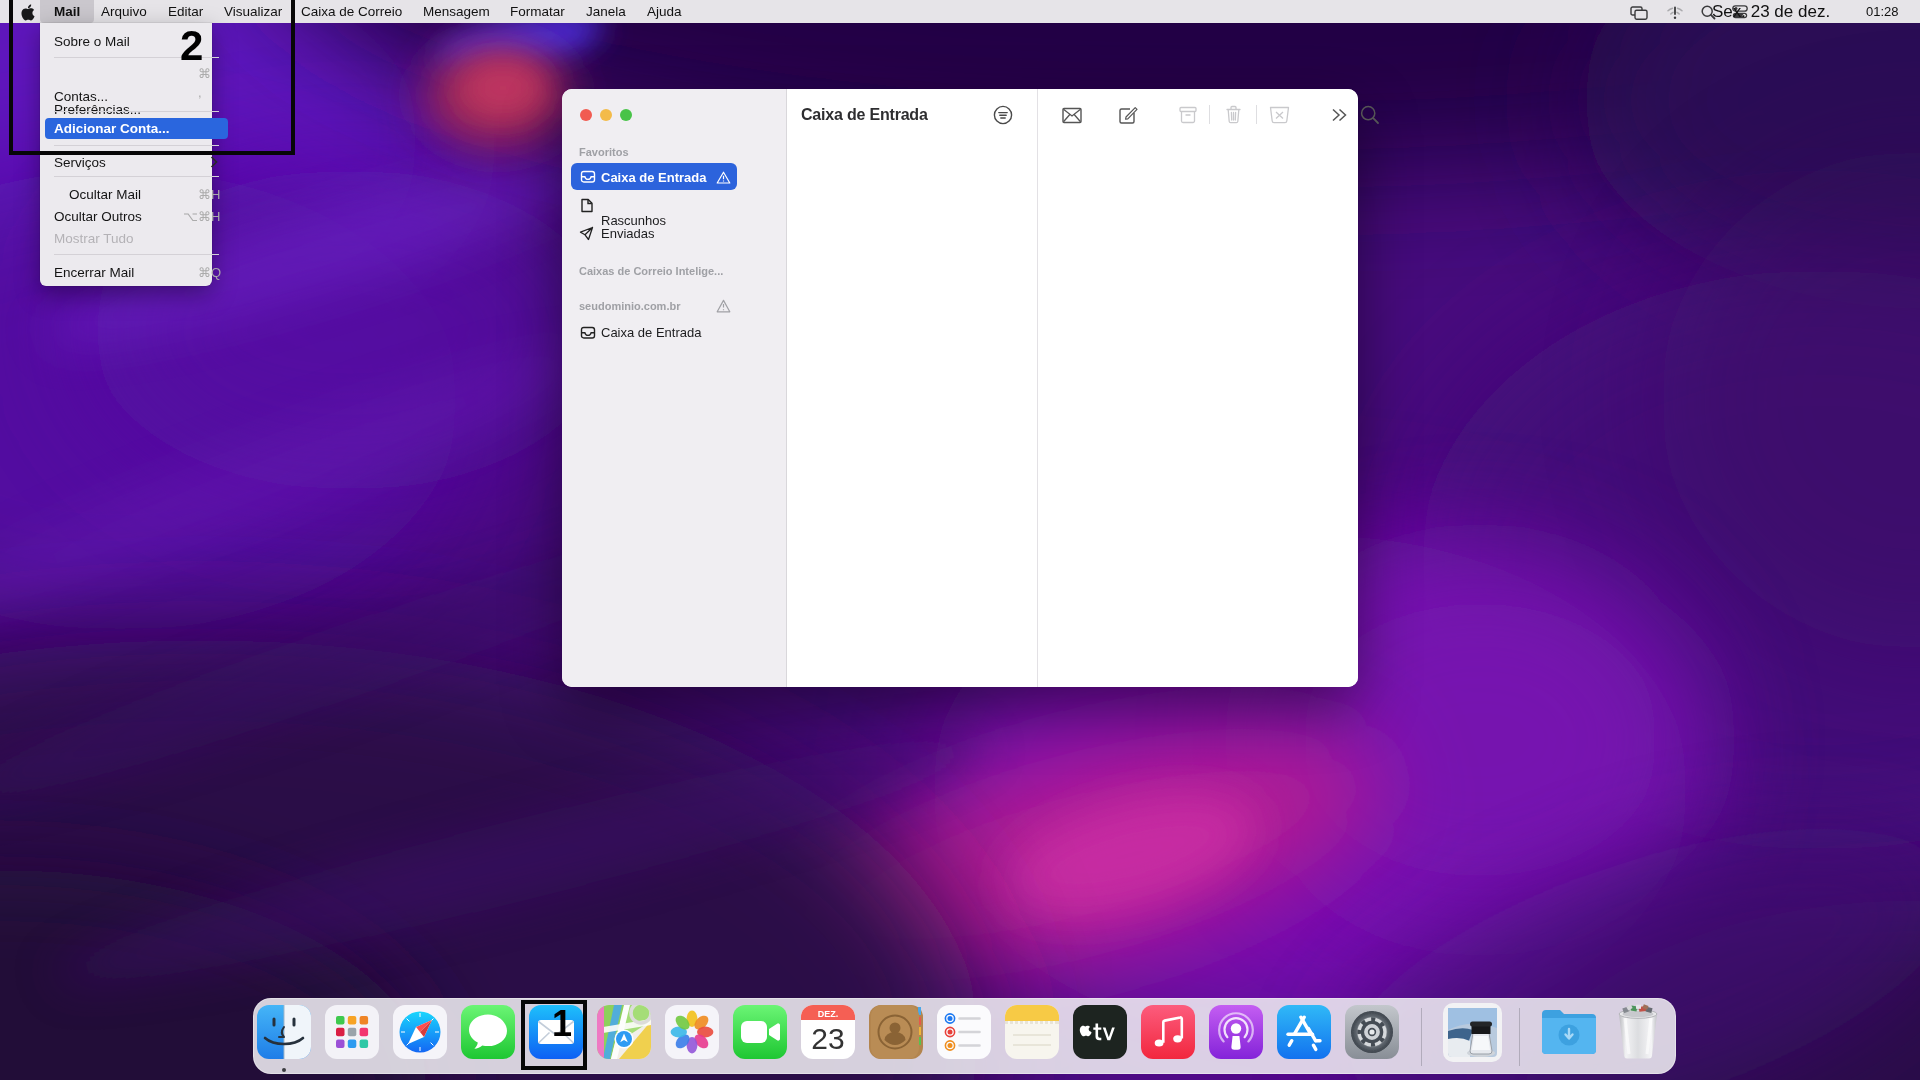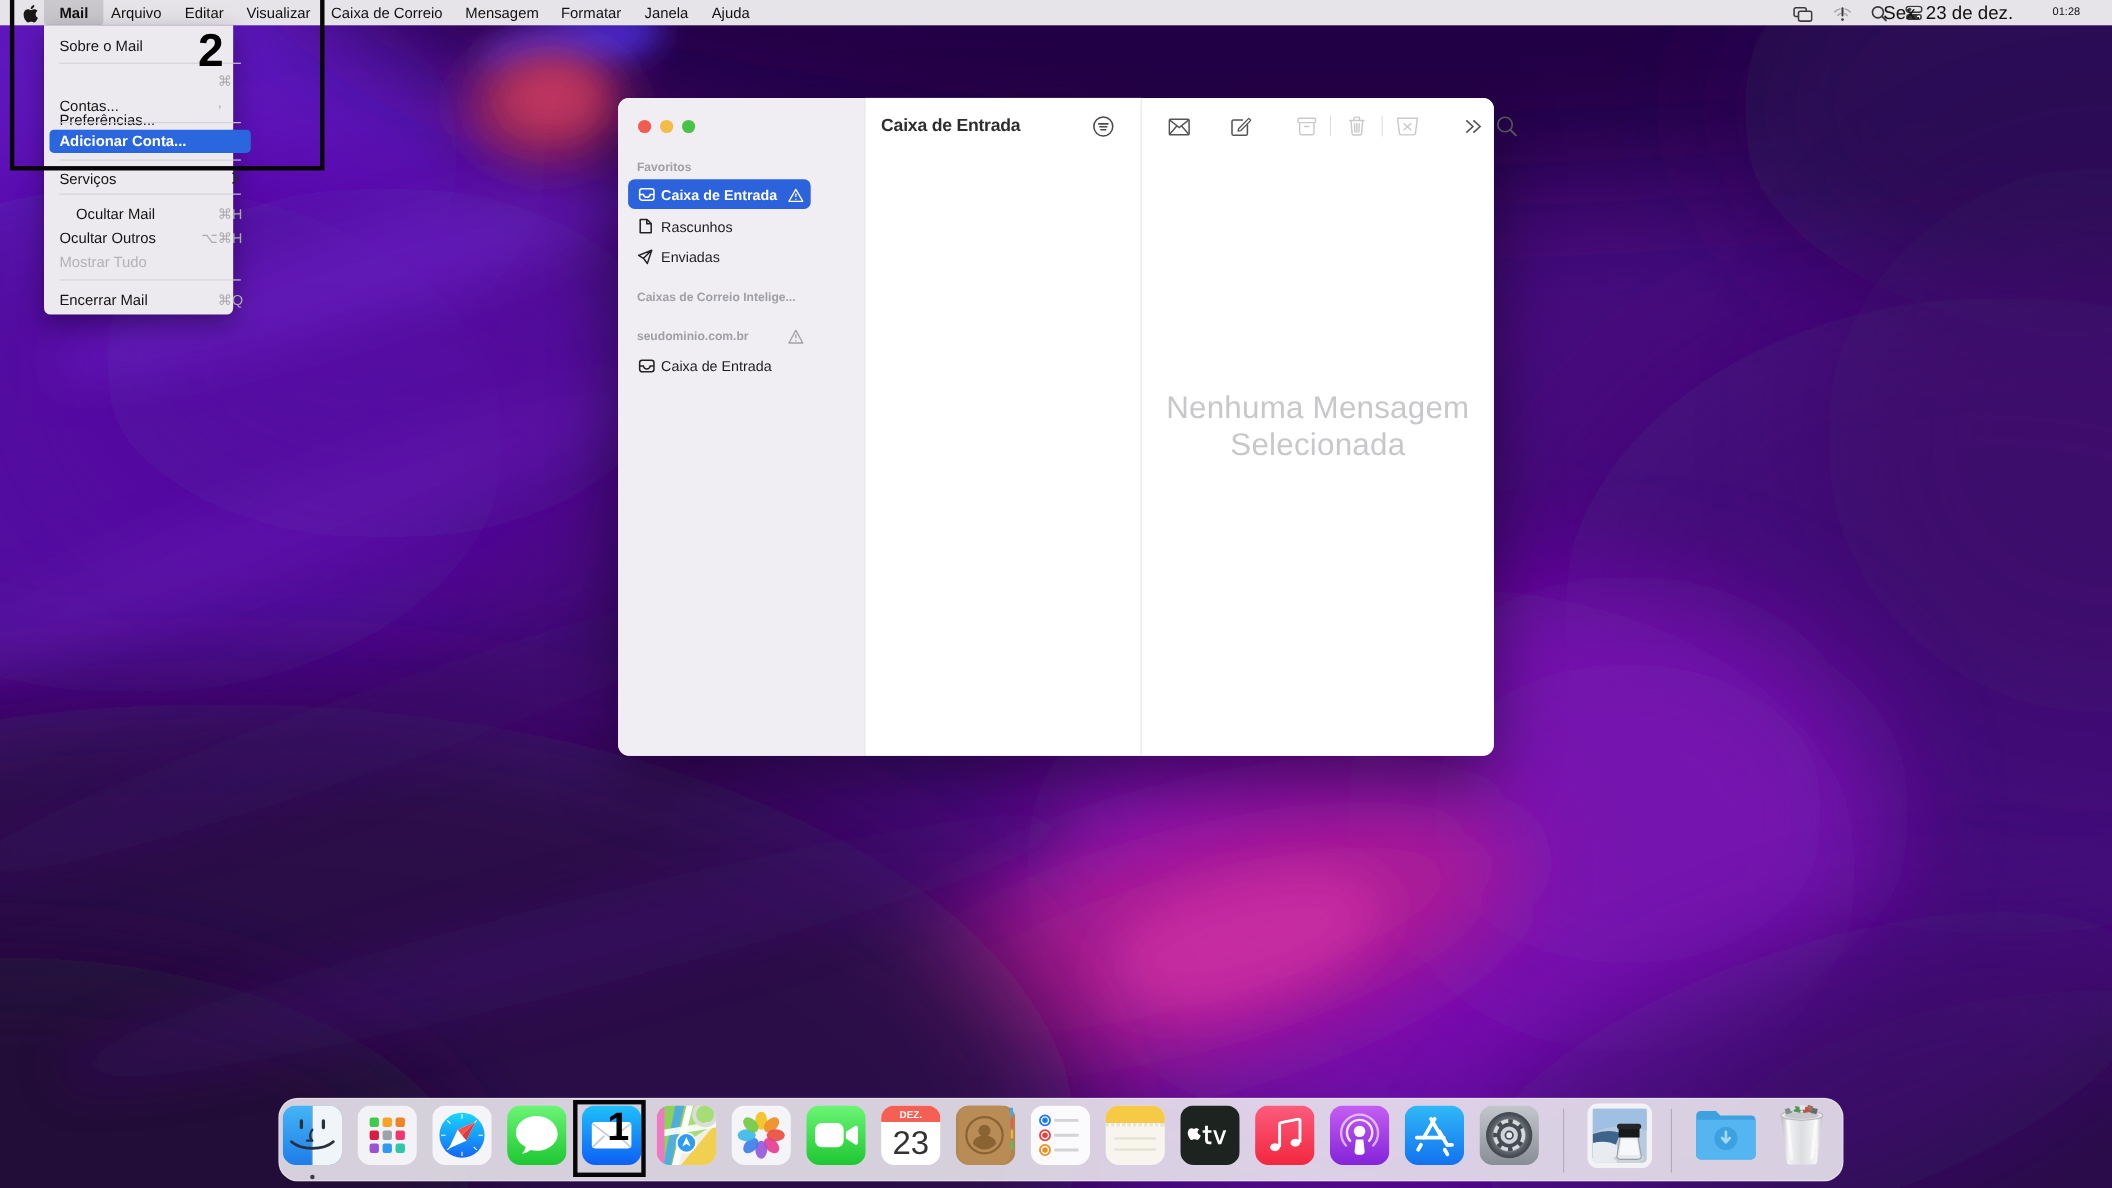--- a/index.html
+++ b/index.html
@@ -96,21 +96,21 @@
       </svg>
       <div class="srow" style="top:81px;color:#fff;font-weight:bold;">Caixa de Entrada</div>
       <svg class="abs" style="left:154px;top:82px;" width="15" height="13" viewBox="0 0 15 13">
         <path d="M7.5 1.2 L13.8 12 H1.2 Z" fill="none" stroke="#fff" stroke-width="1.2" stroke-linejoin="round"></path>
         <path d="M7.5 4.8 v3.4 M7.5 9.6 v1" stroke="#fff" stroke-width="1.2"></path>
       </svg>
       <svg class="abs" style="left:18px;top:109px;" width="14" height="15" viewBox="0 0 14 15">
         <path d="M2 1.5 H8.2 L12 5.3 V13.5 H2 Z" fill="none" stroke="#222" stroke-width="1.4" stroke-linejoin="round"></path>
         <path d="M8 1.7 V5.5 H11.8" fill="none" stroke="#222" stroke-width="1.4"></path>
       </svg>
-      <div class="srow" style="top:110px;text-align:right;">Rascunhos</div>
+      <div class="srow" style="top:124px;text-align:right;">Rascunhos</div>
       <svg class="abs" style="left:17px;top:137px;" width="15" height="15" viewBox="0 0 15 15">
         <path d="M13.5 1.5 L1.5 6.2 L6 8.8 Z M13.5 1.5 L9.5 13.5 L6 8.8 Z" fill="none" stroke="#222" stroke-width="1.3" stroke-linejoin="round"></path>
       </svg>
       <div class="srow" style="top:137px;">Enviadas</div>
       <div class="shead" style="top:176px;">Caixas de Correio Intelige...</div>
       <div class="shead" style="top:211px;">seudominio.com.br</div>
       <svg class="abs" style="left:154px;top:210px;" width="15" height="14" viewBox="0 0 15 14">
         <path d="M7.5 1.4 L13.8 12.8 H1.2 Z" fill="none" stroke="#a0a0a5" stroke-width="1.2" stroke-linejoin="round"></path>
         <path d="M7.5 5 v3.6 M7.5 10.2 v1" stroke="#a0a0a5" stroke-width="1.2"></path>
       </svg>
@@ -150,21 +150,20 @@
         <path d="M1.5 1.5 H19.5 L17.8 15 a1.8 1.8 0 0 1 -1.8 1.6 H5 A1.8 1.8 0 0 1 3.2 15 Z" fill="none" stroke="#c9c9cc" stroke-width="1.3" stroke-linejoin="round"></path>
         <path d="M7 6 L14 12.5 M14 6 L7 12.5" stroke="#c9c9cc" stroke-width="1.3"></path>
       </svg>
       <svg class="abs" style="left:293px;top:19px;" width="16" height="14" viewBox="0 0 16 14">
         <path d="M2 1.5 L8 7 L2 12.5 M8.5 1.5 L14.5 7 L8.5 12.5" fill="none" stroke="#555" stroke-width="1.5"></path>
       </svg>
       <svg class="abs" style="left:322px;top:16px;" width="20" height="20" viewBox="0 0 20 20">
         <circle cx="8.2" cy="8.2" r="6.6" fill="none" stroke="#555" stroke-width="1.5"></circle>
         <path d="M13.2 13.2 L18 18" stroke="#555" stroke-width="1.8" stroke-linecap="round"></path>
       </svg>
-      <div id="nomsg">Nenhuma Mensagem<br>Selecionada</div>
     </div>
   </div>
 
   <div id="menubar">
     <div id="mailhl"></div>
     <svg class="abs" style="left:19.5px;top:3.5px;" width="16" height="17" viewBox="0 0 24 24">
       <path fill="#19191a" d="M12.152 6.896c-.948 0-2.415-1.078-3.96-1.04-2.04.027-3.91 1.183-4.961 3.014-2.117 3.675-.546 9.103 1.519 12.09 1.013 1.454 2.208 3.09 3.792 3.039 1.52-.065 2.09-.987 3.935-.987 1.831 0 2.35.987 3.96.948 1.637-.026 2.676-1.48 3.676-2.948 1.156-1.688 1.636-3.325 1.662-3.415-.039-.013-3.182-1.221-3.22-4.857-.026-3.04 2.48-4.494 2.597-4.559-1.429-2.09-3.623-2.324-4.39-2.376-2-.156-3.675 1.09-4.61 1.09zM15.53 3.83c.843-1.012 1.4-2.427 1.245-3.83-1.207.052-2.662.805-3.532 1.818-.78.896-1.454 2.338-1.273 3.714 1.338.104 2.715-.688 3.559-1.701"></path>
     </svg>
     <div class="mi b" style="left:54px;">Mail</div>
     <div class="mi" style="left:101px;">Arquivo</div>
@@ -189,21 +188,21 @@
       <circle cx="6.2" cy="6.2" r="5" fill="none" stroke="#3a3a3c" stroke-width="1.5"></circle>
       <path d="M9.9 9.9 L13.5 13.5" stroke="#3a3a3c" stroke-width="1.8" stroke-linecap="round"></path>
     </svg>
     <svg class="abs" style="left:1732px;top:5px;" width="16" height="14" viewBox="0 0 16 14">
       <rect x="0.8" y="0.8" width="14.4" height="5.4" rx="2.7" fill="none" stroke="#3a3a3c" stroke-width="1.3"></rect>
       <circle cx="4" cy="3.5" r="1.5" fill="#3a3a3c"></circle>
       <rect x="0.8" y="7.8" width="14.4" height="5.4" rx="2.7" fill="#3a3a3c"></rect>
       <circle cx="12.2" cy="10.5" r="1.6" fill="#fff"></circle>
     </svg>
     <div class="mi" style="left:1712px;font-size:17px;">Sex. 23 de dez.</div>
-    <div class="mi" style="left:1866px;font-size:10px;">01:28</div>
+    <div class="mi" style="left:1866px;font-size:13px;">01:28</div>
   </div>
 
   <div id="menu">
     <div class="it" style="top:9px;">Sobre o Mail</div>
     <div class="sep" style="top:34px;"></div>
     <div class="it" style="top:41px;margin-top:36px;">Preferências...</div>
     <div class="sc" style="top:41px;left:158px;">⌘ ,</div>
     <div class="it" style="top:64px;">Contas...</div>
     <div class="sep" style="top:88px;"></div>
     <div id="mblue"></div>

